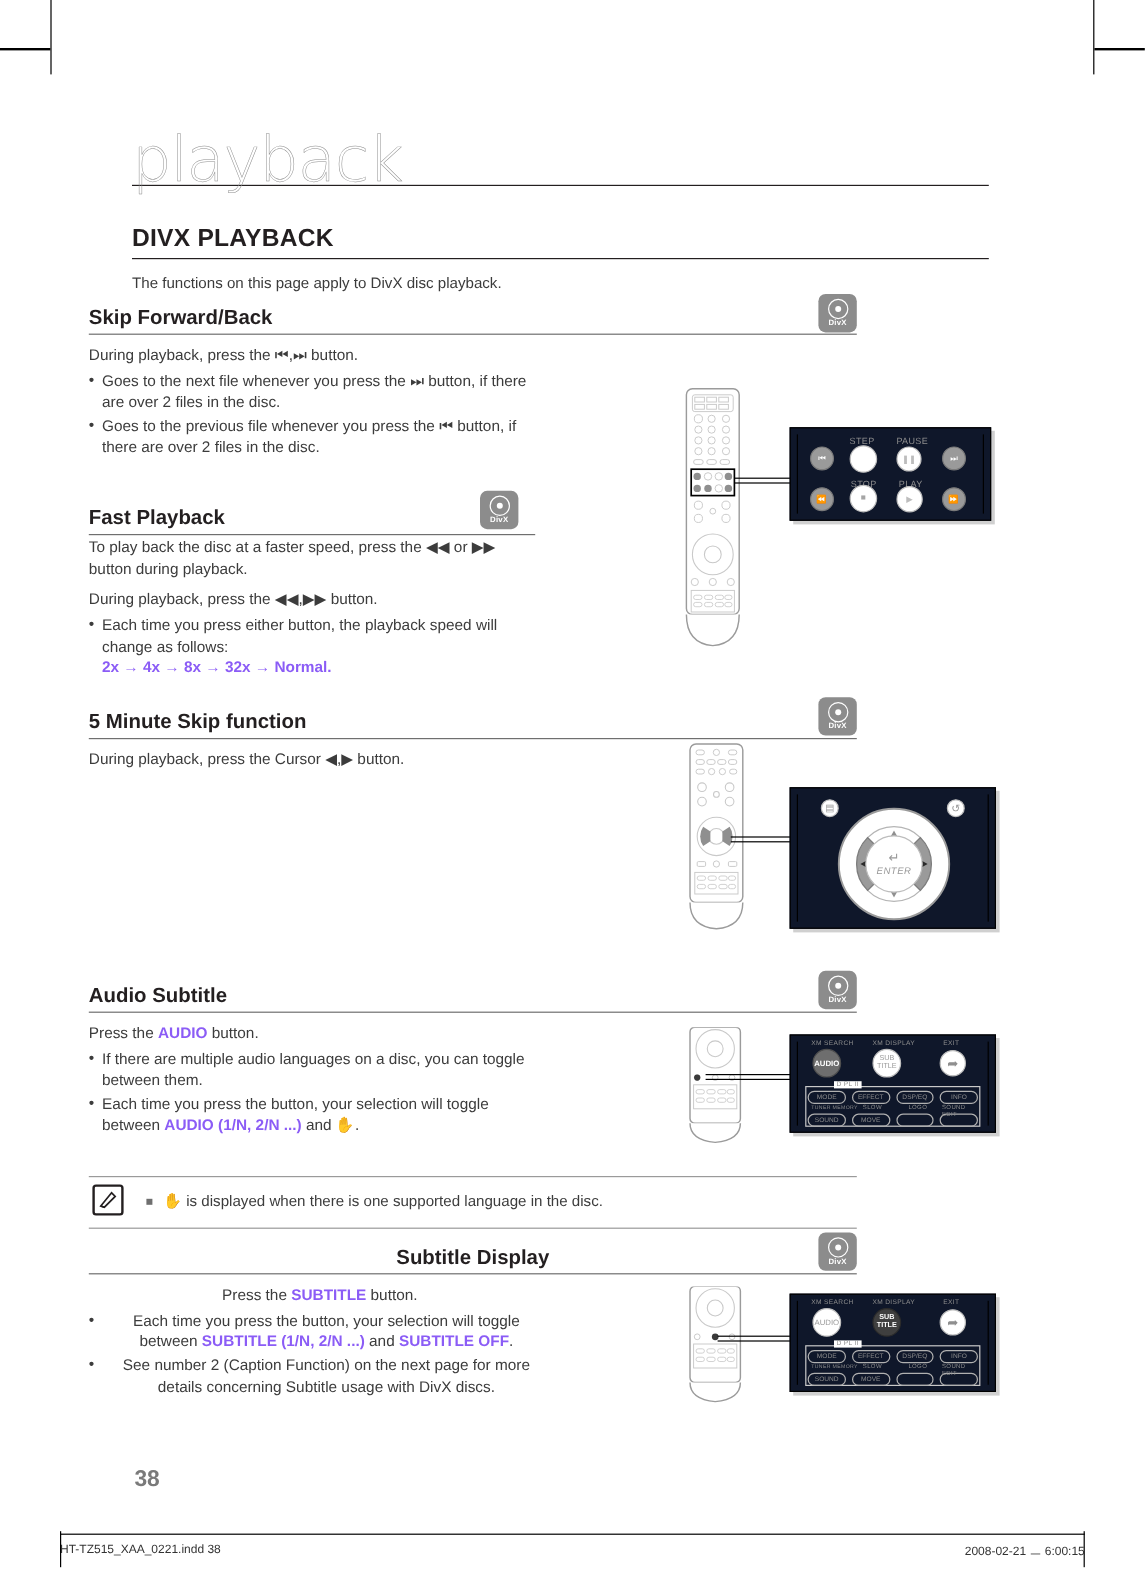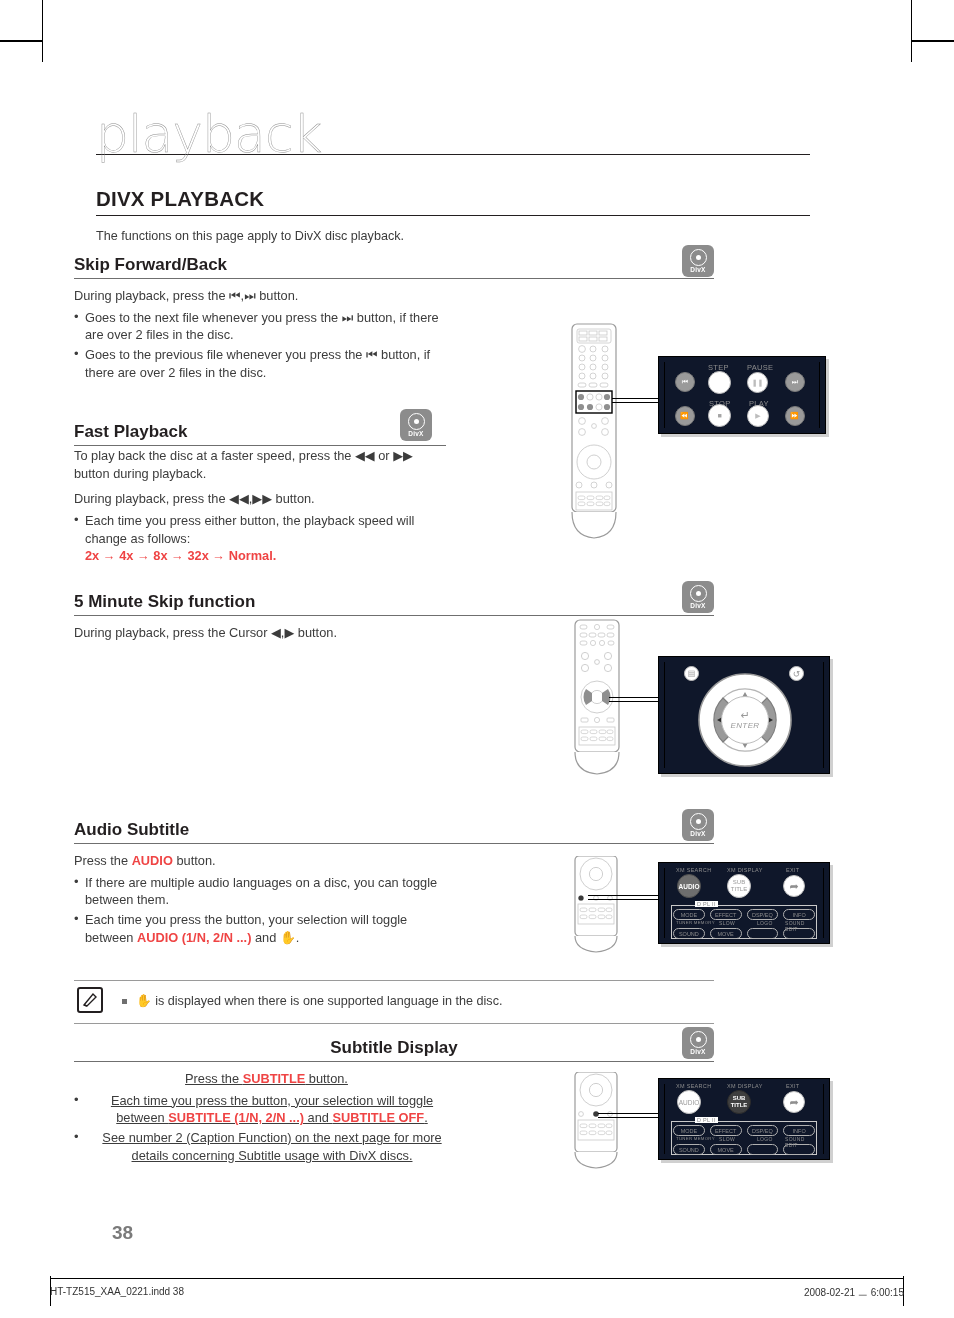--- a/index.html
+++ b/index.html
@@ -12,21 +12,21 @@
     position: relative;
     overflow: hidden;
   }
 
   
   .crop { position: absolute; background: #000; }
   .crop.v { width: 1px; height: 62px; }
   .crop.h { height: 2px; width: 42px; }
 
   
-  .page { position: absolute; left: 96px; top: 0; width: 714px; height: 994px; }
+  .page { position: absolute; left: 110px; top: 0; width: 714px; height: 994px; }
 
   .doc-title {
     font-size: 52px;
     font-weight: 300;
     letter-spacing: -1px;
     color: #8d8d8d;
     line-height: 1;
     padding-top: 108px;
     margin: 0;
     font-family: "DejaVu Sans", sans-serif;
@@ -61,21 +61,21 @@
     width: 640px;
   }
 
   .body-text { font-size: 12.8px; color: #3c3c3c; line-height: 1.38; width: 372px; }
   .body-text p { margin: 8px 0 0 0; }
   .body-text ul { list-style: none; margin: 4px 0 0 0; padding: 0; }
   .body-text li { position: relative; padding-left: 11px; margin-top: 2px; }
   .body-text li::before {
     content: "•"; position: absolute; left: 0; top: -1px; font-size: 13px;
   }
-  .body-text b { color: #ef4444; font-weight: bold; }
+  .body-text b { color: #8b5cf6; font-weight: bold; }
   .ind { display: block; }
 
   
   .divx-badge {
     width: 32px; height: 32px; border-radius: 6px;
     background: #8c8c8c;
     display: flex; flex-direction: column;
     align-items: center; justify-content: center;
     color: #ffffff;
     position: absolute;
@@ -233,21 +233,21 @@
       </div>
     </div>
   </div>
 
   <div class="block" style="position:absolute;left:0;top:783px;width:640px;text-align:center;">
     <div class="divx-badge" style="right:0;top:-11px;">
       <div class="disc"></div>
       <div class="lbl">DivX</div>
     </div>
     <h3 class="sub-title">Subtitle Display</h3>
-    <div class="body-text" style="width:385px;text-decoration:underline;">
+    <div class="body-text" style="width:385px;">
       <p>
         <span> Press the </span><b>SUBTITLE</b><span> button.</span>
       </p>
       <ul>
         <li>
           <span>Each time you press the button, your selection will toggle between </span><b>SUBTITLE (1/N, 2/N ...)</b><span> and </span><b>SUBTITLE OFF</b><span>.</span>
         </li>
         <li>See number 2 (Caption Function) on the next page for more details concerning Subtitle usage with DivX discs.</li>
       </ul>
     </div>

